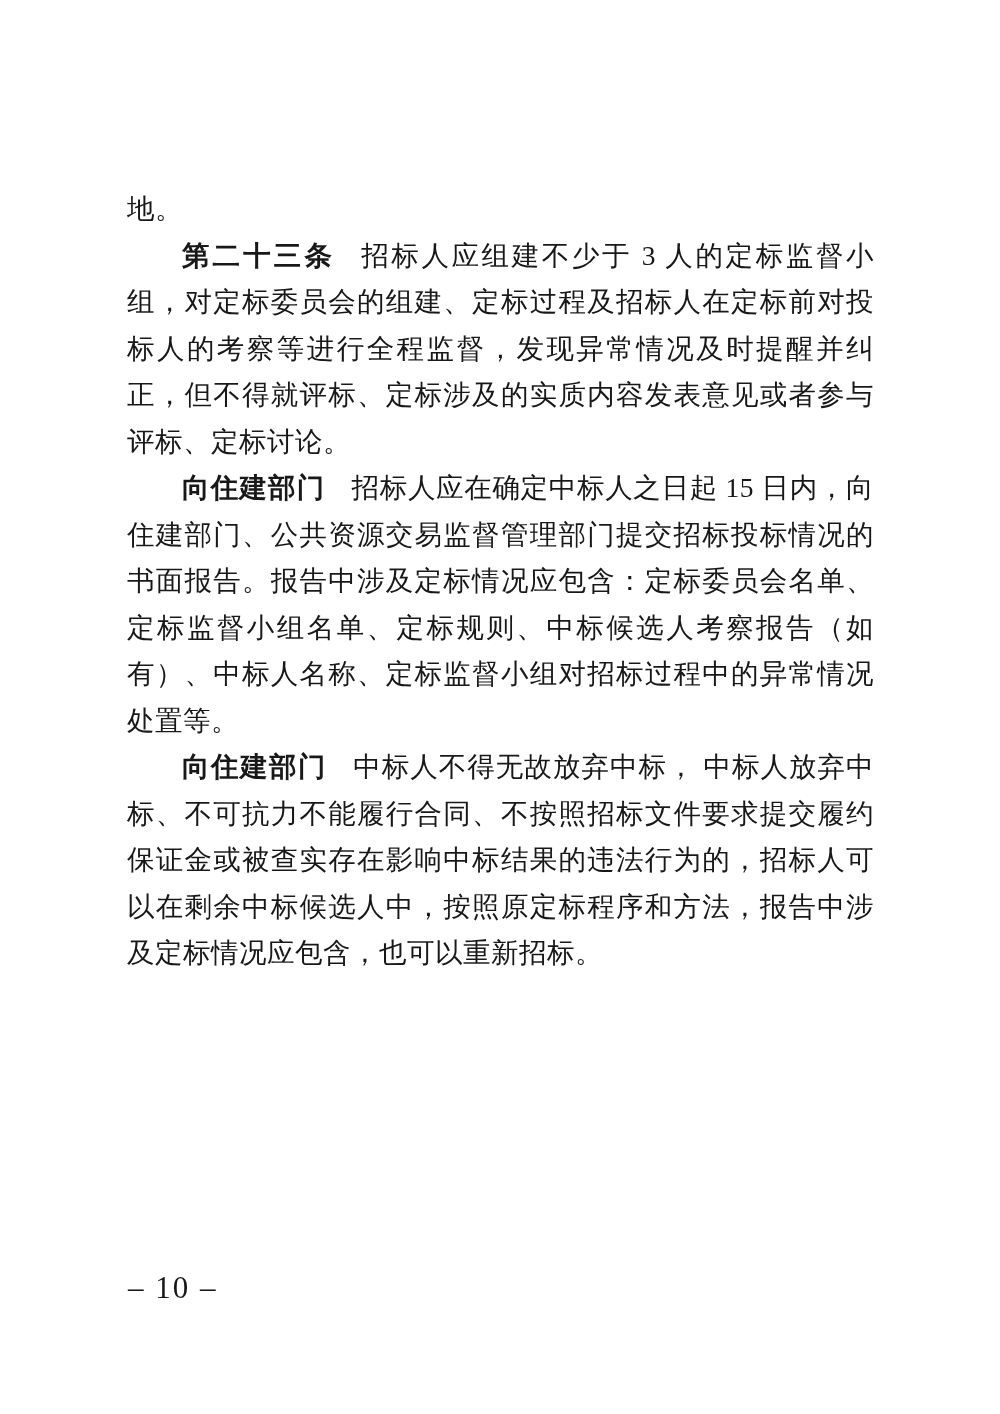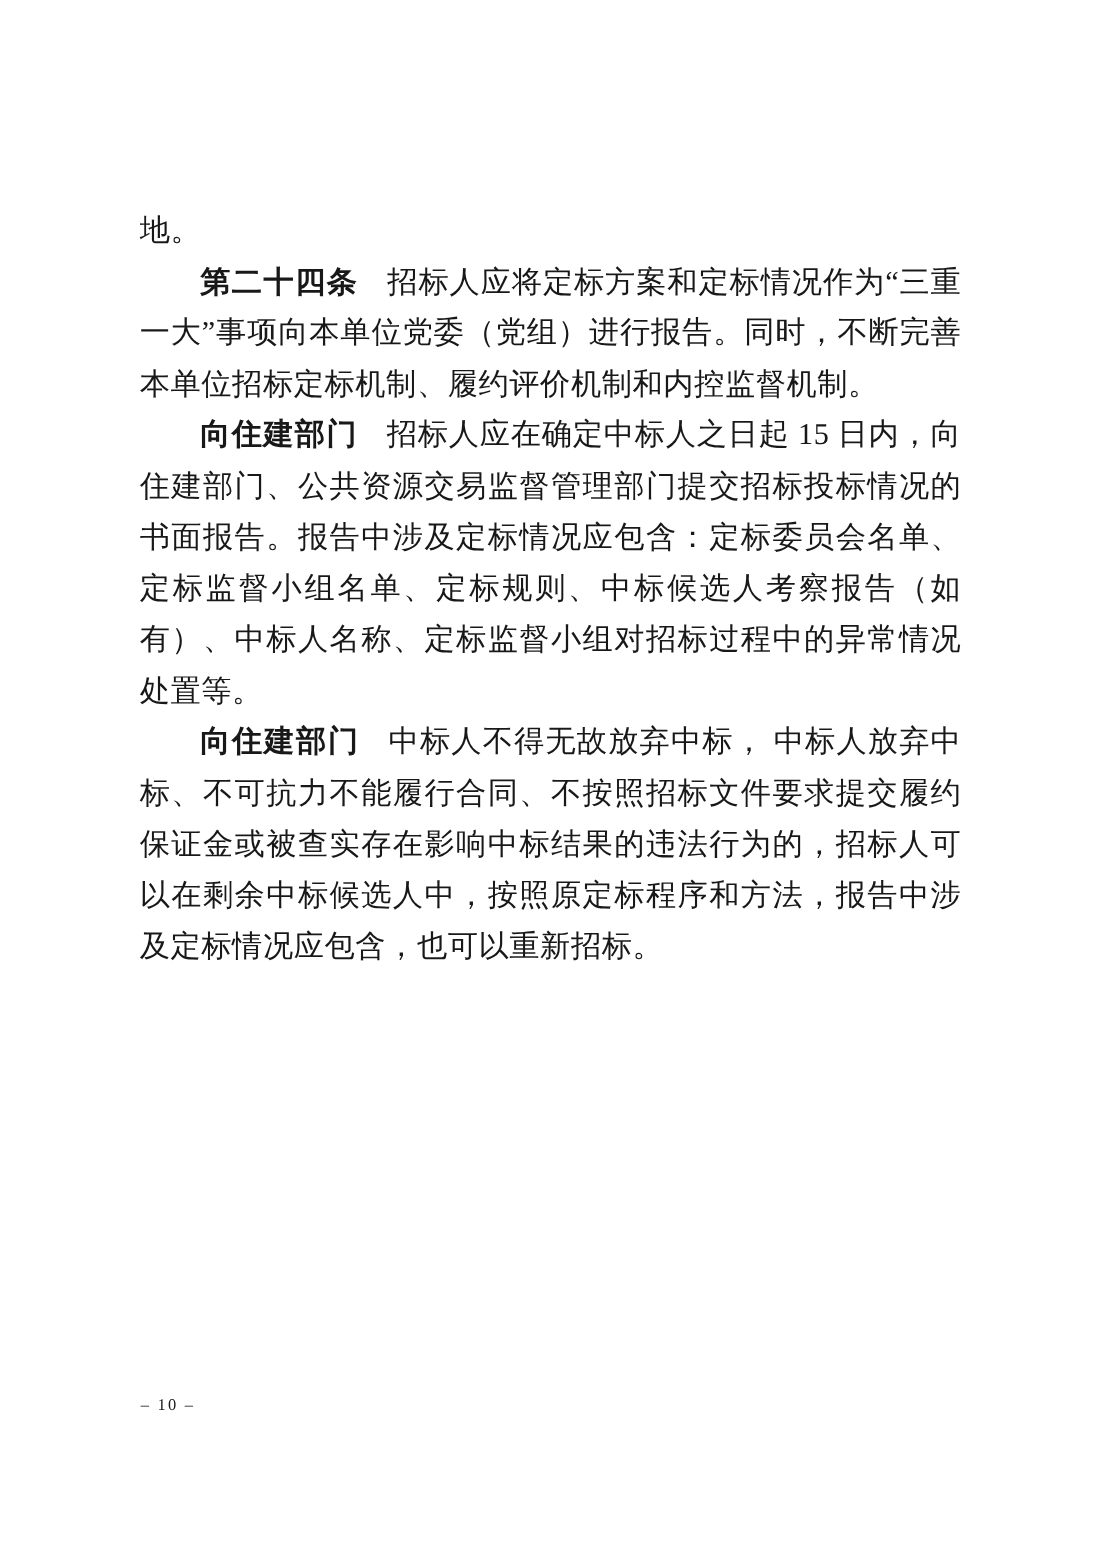--- a/index.html
+++ b/index.html
@@ -41,40 +41,40 @@
     letter-spacing: 1px;
     margin-right: 0.95em;
   }
   .article-text {
     letter-spacing: 0.5px;
   }
   .footer {
     position: absolute;
     left: 128px;
     top: 1270px;
-    font-size: 15px;
+    font-size: 31px;
     font-family: "Liberation Serif", "DejaVu Serif", serif;
     color: #181818;
     letter-spacing: 2px;
   }
 </style>
 </head>
 <body>
 
 <div class="page">
   <div class="content">
 
     <p class="para no-indent">
       <span class="article-text">地。</span>
     </p>
 
+    <p class="para">
+      <span class="article-no">第二十三条</span><span class="article-text">招标人应组建不少于 3 人的定标监督小组，对定标委员会的组建、定标过程及招标人在定标前对投标人的考察等进行全程监督，发现异常情况及时提醒并纠正，但不得就评标、定标涉及的实质内容发表意见或者参与评标、定标讨论。</span>
+    </p>
 
-    <p class="para">
-      <span class="article-no">第二十四条</span><span class="article-text">招标人应将定标方案和定标情况作为“三重一大”事项向本单位党委（党组）进行报告。同时，不断完善本单位招标定标机制、履约评价机制和内控监督机制。</span>
-    </p>
 
 
     <p class="para">
       <span class="article-no">向住建部门</span><span class="article-text">招标人应在确定中标人之日起 15 日内，向住建部门、公共资源交易监督管理部门提交招标投标情况的书面报告。报告中涉及定标情况应包含：定标委员会名单、定标监督小组名单、定标规则、中标候选人考察报告（如有）、中标人名称、定标监督小组对招标过程中的异常情况处置等。</span>
     </p>
 
     <p class="para">
       <span class="article-no">向住建部门</span><span class="article-text">中标人不得无故放弃中标， 中标人放弃中标、不可抗力不能履行合同、不按照招标文件要求提交履约保证金或被查实存在影响中标结果的违法行为的，招标人可以在剩余中标候选人中，按照原定标程序和方法，报告中涉及定标情况应包含，也可以重新招标。</span>
     </p>
 

